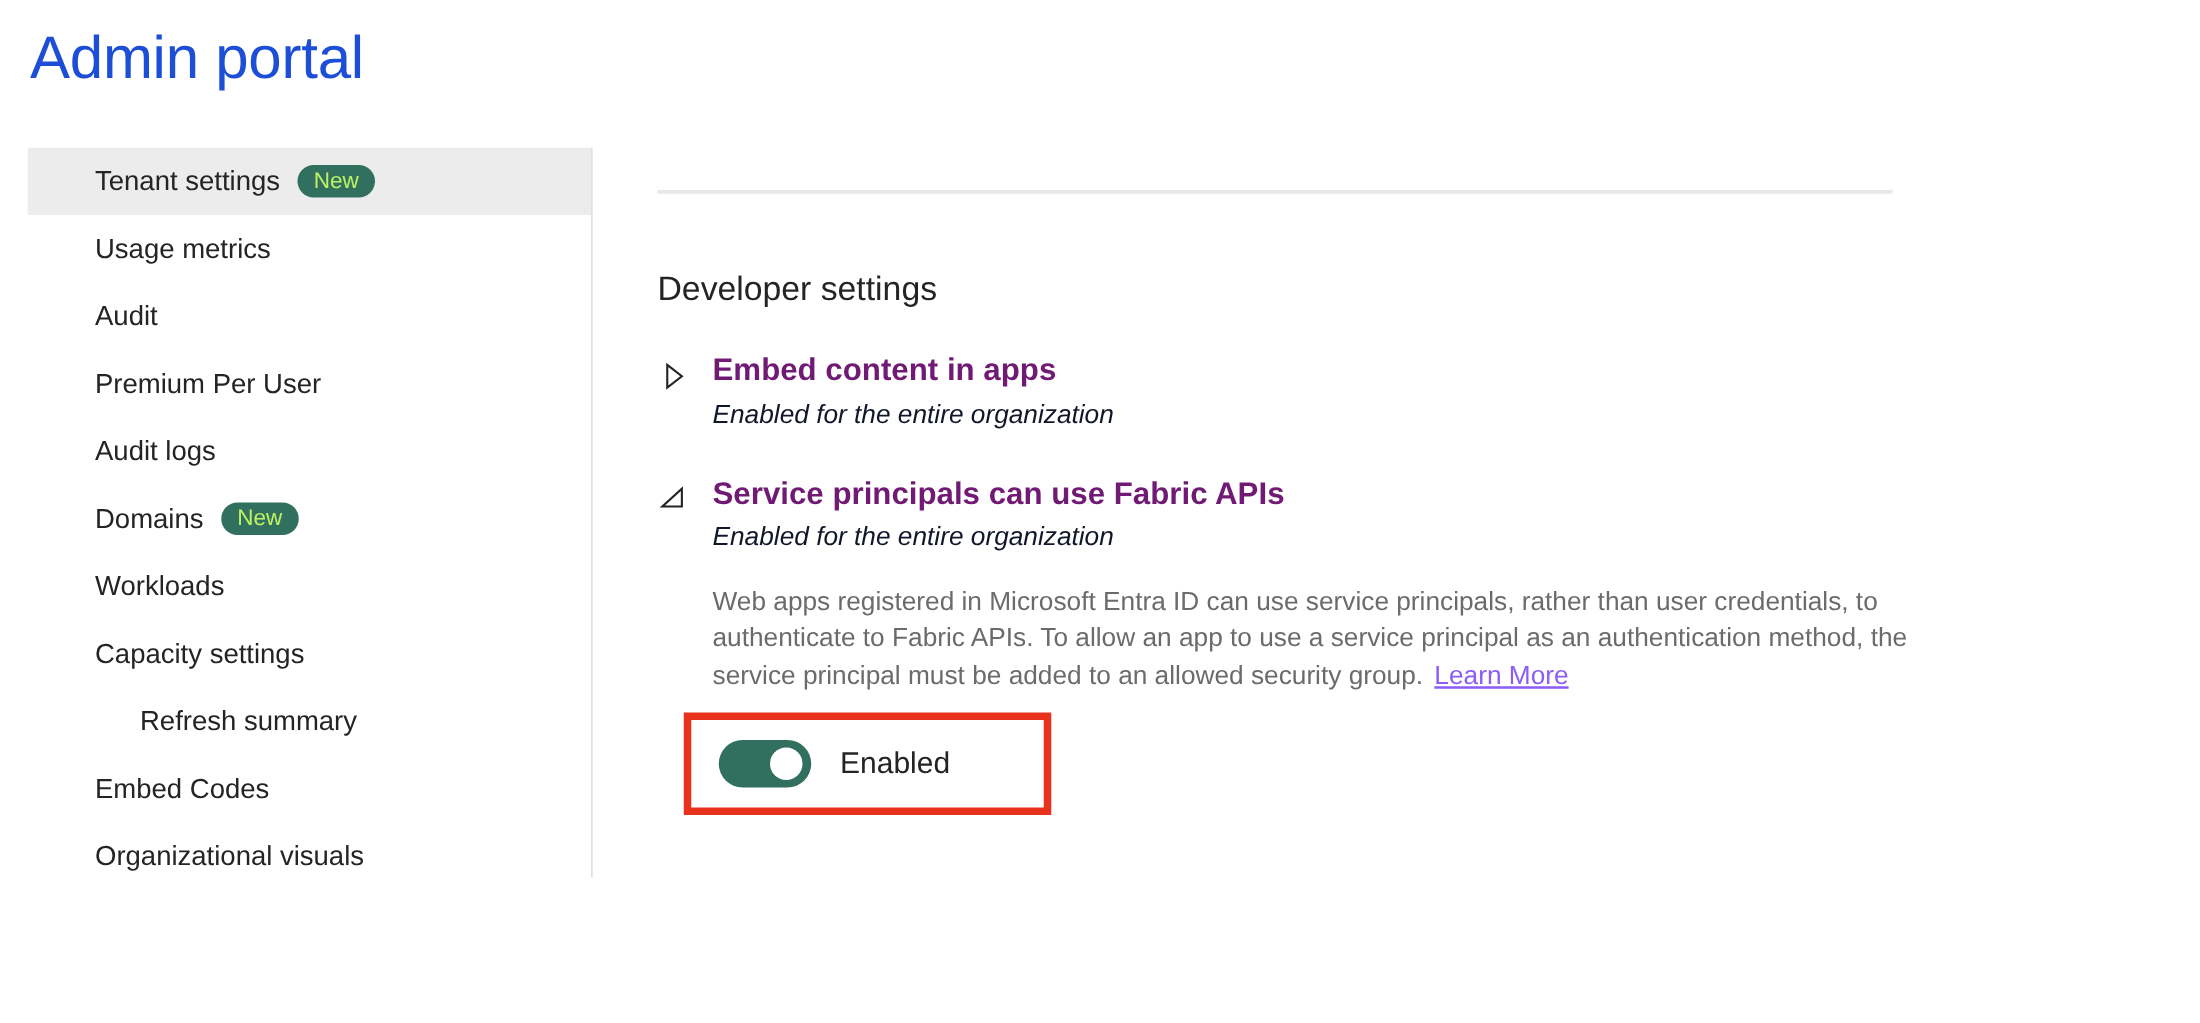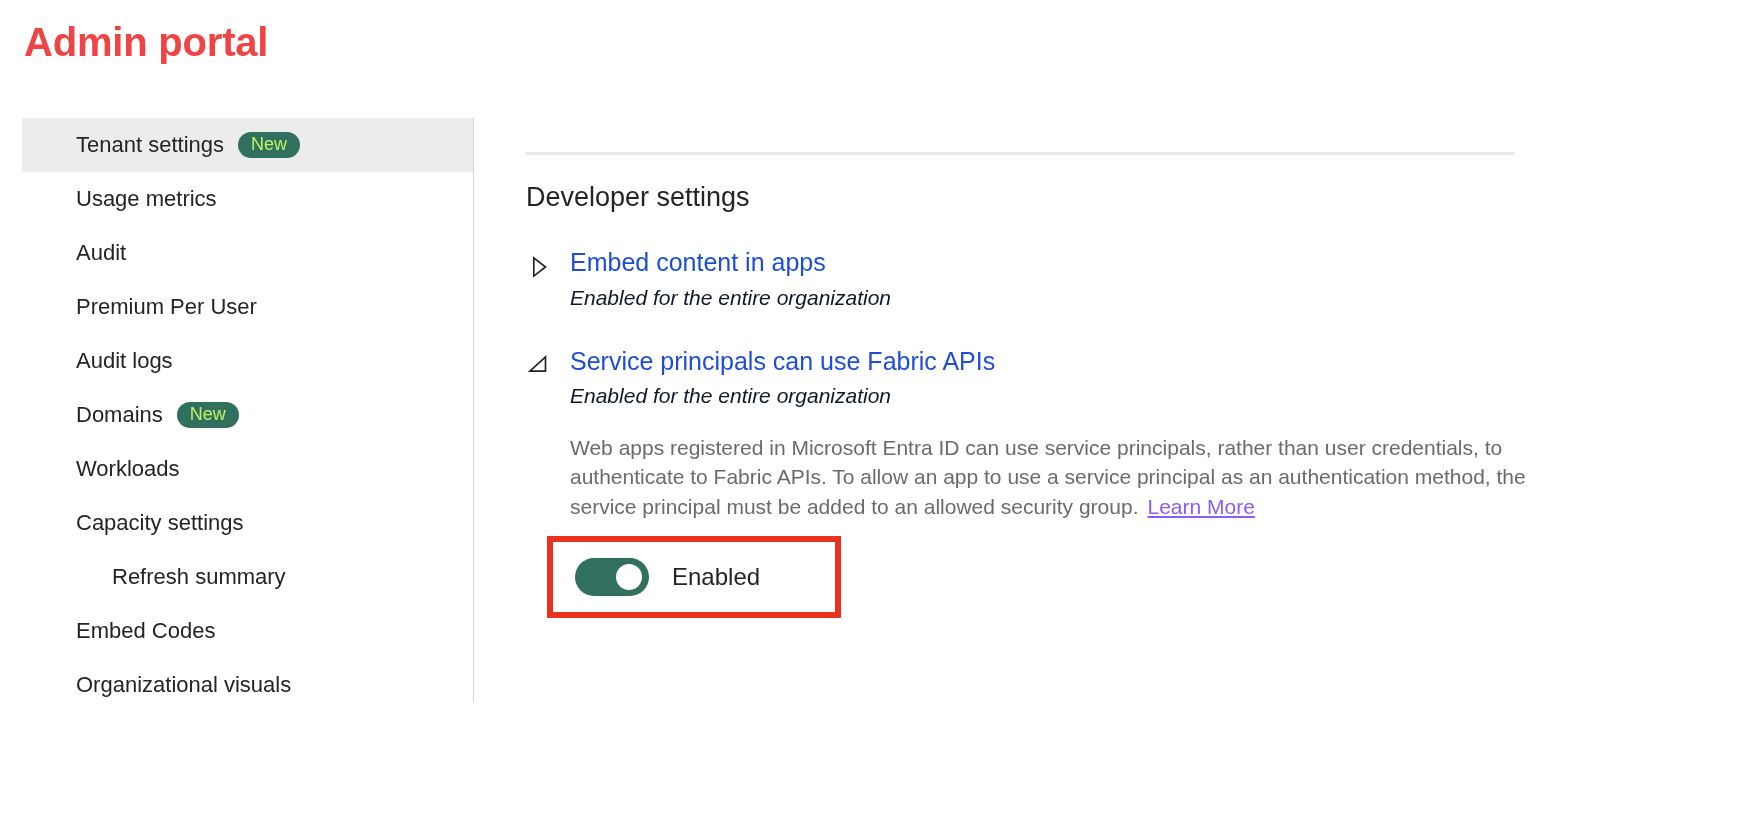--- a/index.html
+++ b/index.html
@@ -21,24 +21,24 @@
     position: relative;
     width: 1760px;
     height: 818px;
   }
 
   
   .page-title {
     position: absolute;
     left: 24px;
     top: 18px;
-    font-size: 40px;
-    font-weight: 700;
+    font-size: 48px;
+    font-weight: 400;
     letter-spacing: -0.2px;
-    color: #ef4444;
+    color: #1d4ed8;
     line-height: 1.2;
   }
 
   
   .sidebar {
     position: absolute;
     left: 22px;
     top: 118px;
     width: 452px;
     height: 584px;
@@ -89,21 +89,21 @@
     top: 118px;
     width: 1210px;
   }
   .top-rule {
     width: 988px;
     height: 3px;
     background: #e8e8e8;
     margin-top: 34px;
   }
   .section-title {
-    margin-top: 26px;
+    margin-top: 60px;
     font-size: 27px;
     font-weight: 400;
     color: #242424;
     line-height: 1.2;
   }
 
   .setting {
     margin-top: 34px;
     position: relative;
   }
@@ -117,22 +117,22 @@
     flex: 0 0 26px;
     margin-top: 7px;
     display: block;
     cursor: pointer;
   }
   .setting-texts {
     margin-left: 18px;
   }
   .setting-name {
     font-size: 25px;
-    font-weight: 400;
-    color: #1d4ed8;
+    font-weight: 700;
+    color: #701a75;
     line-height: 1.25;
   }
   .setting-status {
     font-size: 21px;
     font-style: italic;
     color: #0f172a;
     line-height: 1.35;
     margin-top: 5px;
   }
   .setting-body {

